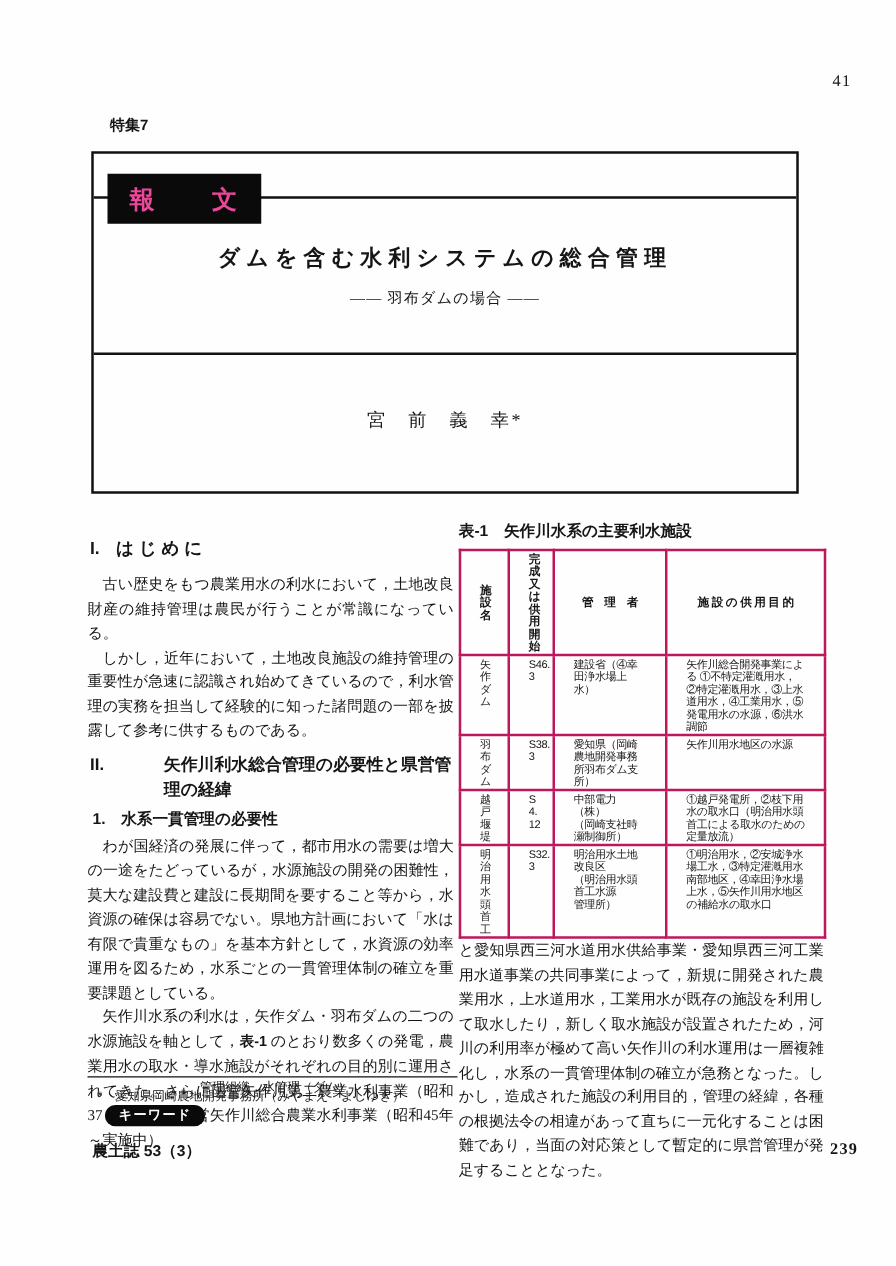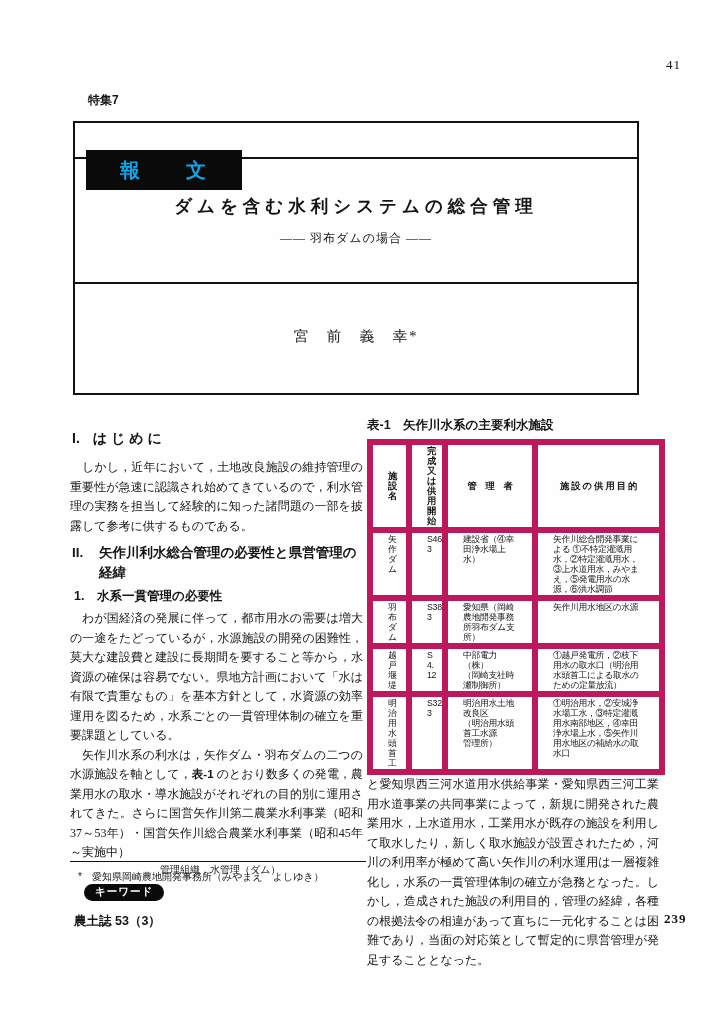--- a/index.html
+++ b/index.html
@@ -11,35 +11,35 @@
   
   .folio-top{position:absolute;left:666px;top:57px;font-size:13px;letter-spacing:1px;}
   .folio-bottom{position:absolute;left:664px;top:911px;font-size:13px;font-weight:bold;letter-spacing:1px;}
   .feature{position:absolute;left:88px;top:92px;font-size:12px;font-weight:bold;font-family:"Liberation Sans",sans-serif;}
   .journal-footer{position:absolute;left:74px;top:913px;font-size:12.5px;font-weight:bold;font-family:"Liberation Sans",sans-serif;}
   
   .titlebox{position:absolute;left:73px;top:121px;width:562px;height:270px;border:2px solid #111;}
   .titlebox .rule1{position:absolute;left:0;right:0;top:34px;border-top:2px solid #111;}
   .titlebox .rule2{position:absolute;left:0;right:0;top:159px;border-top:2px solid #111;}
   .cat-badge{
-    position:absolute;left:11px;top:16px;width:156px;height:40px;background:#0a0a0a;color:#0ea5e9;
+    position:absolute;left:11px;top:16px;width:123px;height:40px;background:#0a0a0a;color:#ec4899;
     display:flex;align-items:center;justify-content:center;
-    font-family:"Liberation Sans",sans-serif;font-size:20px;font-weight:bold;letter-spacing:2px;margin-top:11px;
+    font-family:"Liberation Sans",sans-serif;font-size:20px;font-weight:bold;letter-spacing:2px;
   }
   .doc-title{
     position:absolute;left:0;right:0;top:71px;text-align:center;
     font-family:"Liberation Sans",sans-serif;font-size:17.5px;font-weight:bold;letter-spacing:5px;
   }
   .doc-subtitle{position:absolute;left:0;right:0;top:107px;text-align:center;font-size:12px;letter-spacing:1px;}
   .doc-author{position:absolute;left:0;right:0;top:204px;text-align:center;font-size:14.5px;letter-spacing:2px;}
   
   .col-left{position:absolute;left:70px;top:430px;width:293px;}
   .col-right{position:absolute;left:367px;top:417px;width:292px;}
   .h1{display:flex;gap:13px;font-family:"Liberation Sans",sans-serif;font-size:14px;font-weight:bold;margin:0 0 10px 2px;}
-  .h2{display:flex;font-family:"Liberation Sans",sans-serif;font-size:13.5px;font-weight:bold;line-height:20px;margin:7px 0 5px 2px;}
+  .h2{display:flex;font-family:"Liberation Sans",sans-serif;font-size:13.5px;font-weight:bold;line-height:20px;margin:7px 0 5px 2px;gap:32px;}
   .h2 .num{width:27px;flex:none;}
   .h2 .txt{flex:1;}
   .h3{font-family:"Liberation Sans",sans-serif;font-size:12.5px;font-weight:bold;margin:5px 0 4px 4px;}
   p.body{margin:0;font-size:12px;line-height:19.5px;text-align:justify;text-indent:1em;}
   p.body.noindent{text-indent:0;}
   .ref-bold{font-weight:bold;font-family:"Liberation Sans",sans-serif;font-size:11.5px;}
   
   .footnote{position:absolute;left:70px;top:861px;width:296px;height:46px;}
   .footnote .rule{border-top:1.5px solid #111;width:296px;}
   .fn-text{position:absolute;left:8px;top:9px;font-size:10px;font-family:"Liberation Sans",sans-serif;}
@@ -50,21 +50,21 @@
   }
   .kw-text{position:absolute;left:90px;top:2px;font-size:10px;font-family:"Liberation Sans",sans-serif;}
   
   .tbl-title{text-align:left;font-family:"Liberation Sans",sans-serif;font-size:12.5px;font-weight:bold;margin:0 0 5px 0;}
   table.facilities{
     width:292px;border-collapse:collapse;table-layout:fixed;
     border-top:2.5px solid #111;border-bottom:2px solid #111;
     font-family:"Liberation Sans",sans-serif;
   }
   table.facilities th,table.facilities td{
-    border:6px solid #be185d;vertical-align:top;padding:1px 15px;
+    border:2px solid #be185d;vertical-align:top;padding:1px 15px;
     font-size:8.8px;line-height:10px;letter-spacing:-0.3px;font-weight:normal;
   }
   table.facilities th{
     text-align:center;vertical-align:middle;font-weight:bold;font-size:9.3px;white-space:pre-line;
   }
   td.c-name{white-space:pre-line;}
   td.c-date{text-align:center;white-space:pre-line;}
   td.c-mgr{white-space:pre-line;}
   .p5{margin-top:13px;}
 </style>
@@ -83,20 +83,21 @@
     <div class="doc-subtitle">―― 羽布ダムの場合 ――</div>
     <div class="rule2"></div>
     <div class="doc-author">宮　前　義　幸*</div>
   </div>
 
   <div class="col-left">
     <div class="h1">
       <span>I.</span>
       <span>は じ め に</span>
     </div>
+    <p class="body">古い歴史をもつ農業用水の利水において，土地改良財産の維持管理は農民が行うことが常識になっている。</p>
     <p class="body">しかし，近年において，土地改良施設の維持管理の重要性が急速に認識され始めてきているので，利水管理の実務を担当して経験的に知った諸問題の一部を披露して参考に供するものである。</p>
     <div class="h2">
       <span class="num">II.</span>
       <span class="txt">矢作川利水総合管理の必要性と県営管理の経緯</span>
     </div>
     <div class="h3">1.　水系一貫管理の必要性</div>
     <p class="body">わが国経済の発展に伴って，都市用水の需要は増大の一途をたどっているが，水源施設の開発の困難性，莫大な建設費と建設に長期間を要すること等から，水資源の確保は容易でない。県地方計画において「水は有限で貴重なもの」を基本方針として，水資源の効率運用を図るため，水系ごとの一貫管理体制の確立を重要課題としている。</p>
     <p class="body"><span>矢作川水系の利水は，矢作ダム・羽布ダムの二つの水源施設を軸として，</span><span class="ref-bold">表-1</span><span> のとおり数多くの発電，農業用水の取水・導水施設がそれぞれの目的別に運用されてきた。さらに国営矢作川第二農業水利事業（昭和37～53年）・国営矢作川総合農業水利事業（昭和45年～実施中）</span></p>
   </div>
 
@@ -114,21 +115,21 @@
         <th>施設名</th>
         <th>完成又は
 供用開始</th>
         <th>管　理　者</th>
         <th>施 設 の 供 用 目 的</th>
       </tr>
       <tr>
         <td class="c-name">矢作ダム</td>
         <td class="c-date">S46. 3</td>
         <td class="c-mgr">建設省（④幸田浄水場上水）</td>
-        <td>矢作川総合開発事業による ①不特定灌漑用水，②特定灌漑用水，③上水道用水，みやまえ，⑤発電用水の水源，⑥洪水調節</td>
+        <td>矢作川総合開発事業による ①不特定灌漑用水，②特定灌漑用水，③上水道用水，④工業用水，⑤発電用水の水源，⑥洪水調節</td>
       </tr>
       <tr>
         <td class="c-name">羽布ダム</td>
         <td class="c-date">S38. 3</td>
         <td class="c-mgr">愛知県（岡崎農地開発事務所羽布ダム支所）</td>
         <td>矢作川用水地区の水源</td>
       </tr>
       <tr>
         <td class="c-name">越戸堰堤</td>
         <td class="c-date">S 4. 12</td>

